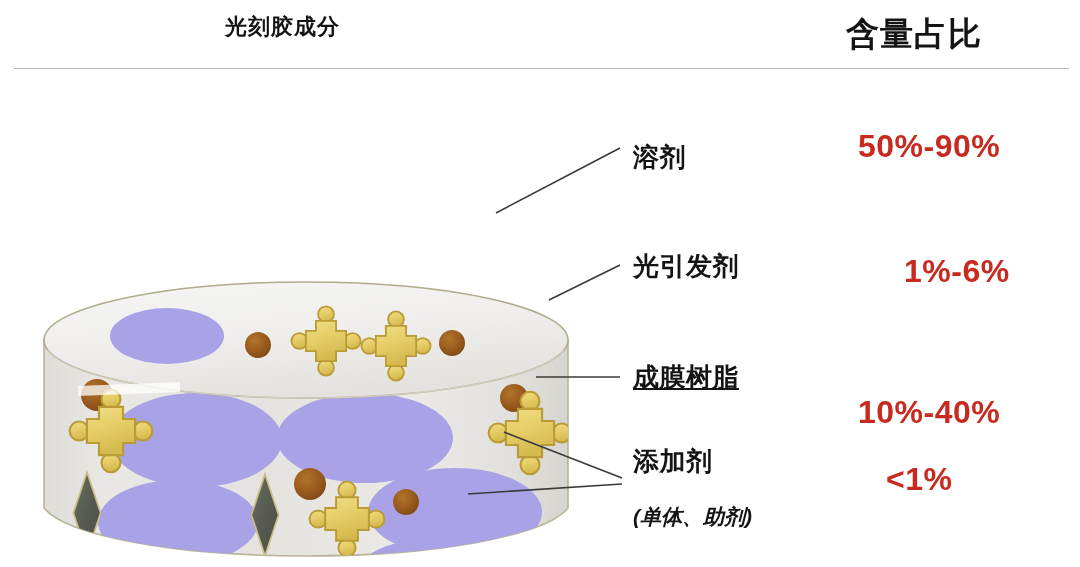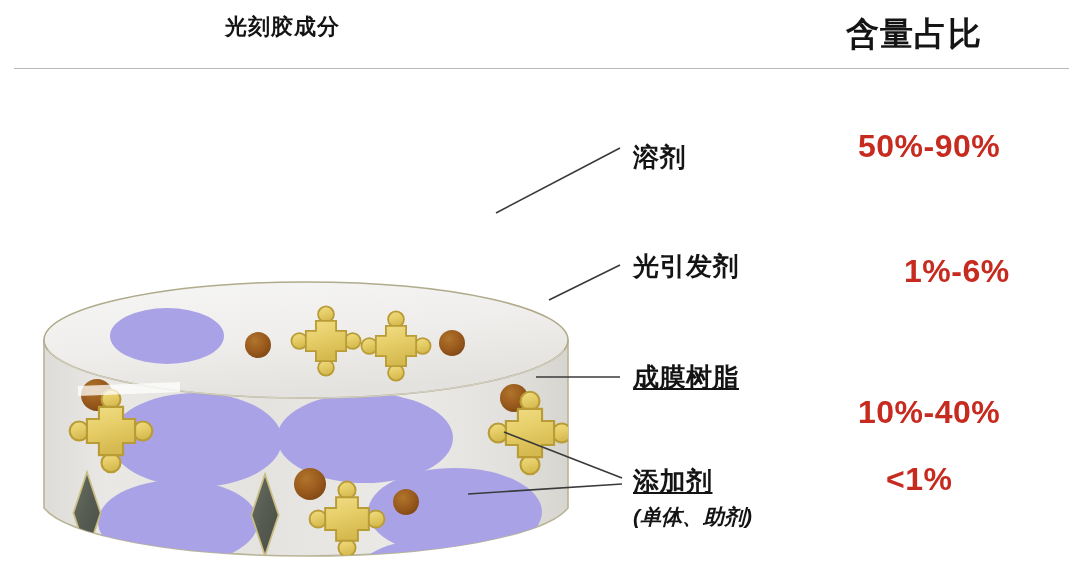--- a/index.html
+++ b/index.html
@@ -65,21 +65,21 @@
     white-space: nowrap;
     letter-spacing: 0.5px;
   }
 
   #label-solvent      { left: 633px; top: 140px; }
   #value-solvent      { left: 858px; top: 128px; text-align: right; }
   #label-initiator    { left: 633px; top: 249px; }
   #value-initiator    { left: 904px; top: 245px; margin-top: 8px; }
   #label-resin        { left: 633px; top: 360px; text-decoration: underline; }
   #value-resin        { left: 858px; top: 346px; margin-top: 48px; }
-  #label-additive     { left: 633px; top: 464px; text-decoration: underline; }
+  #label-additive     { left: 633px; top: 444px; }
   #sublabel-additive  { left: 633px; top: 503px; }
   #value-additive     { left: 886px; top: 461px; }
 
   
   #cylinder-figure {
     position: absolute;
     left: 0px; top: 140px;
     width: 620px; height: 420px;
   }
   #cylinder-figure svg { display: block; }

